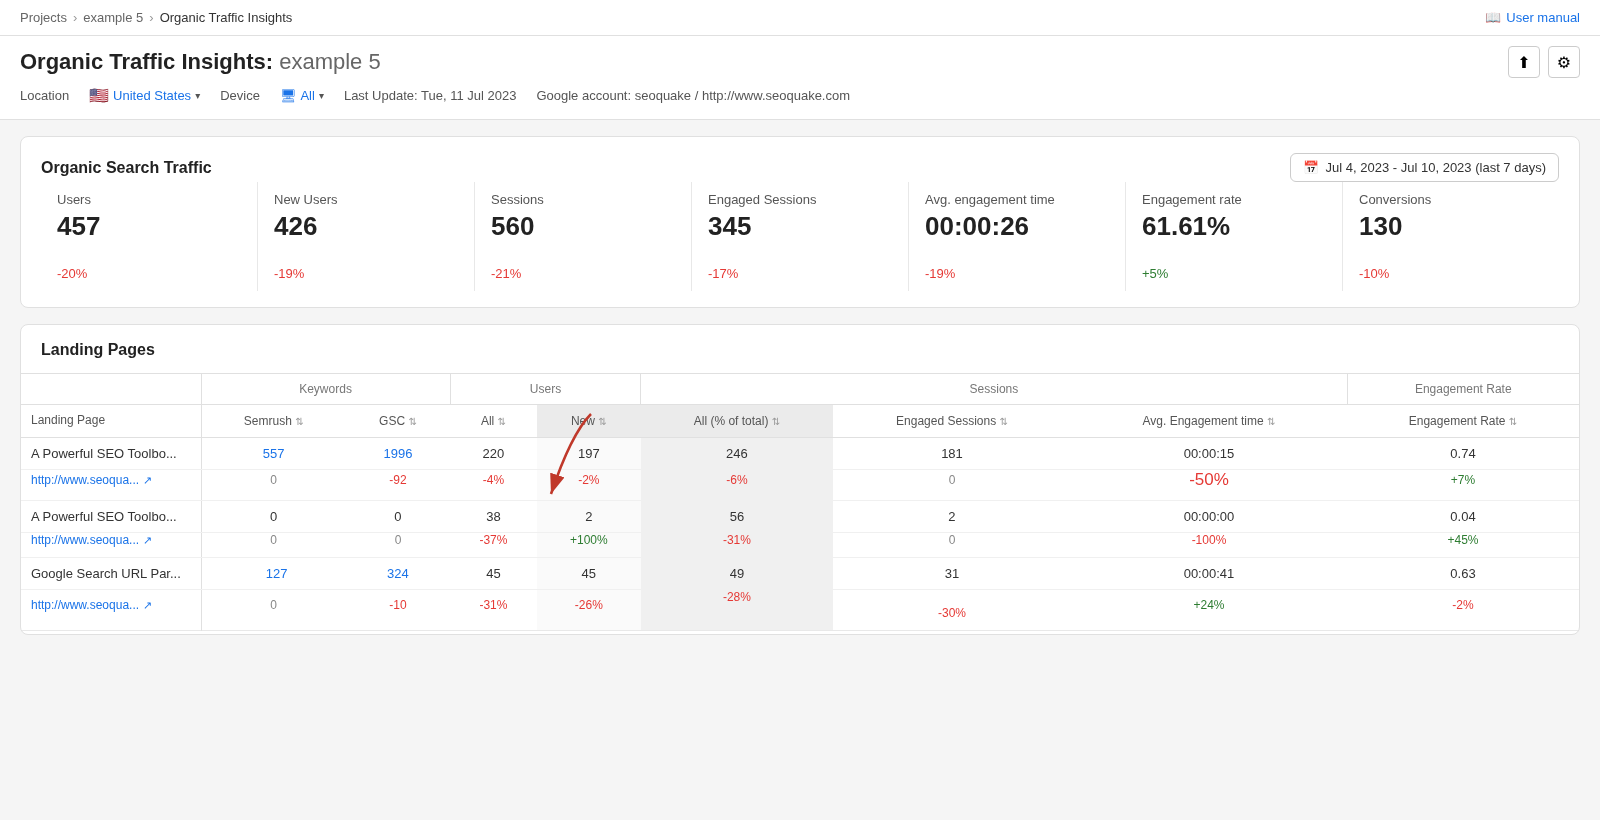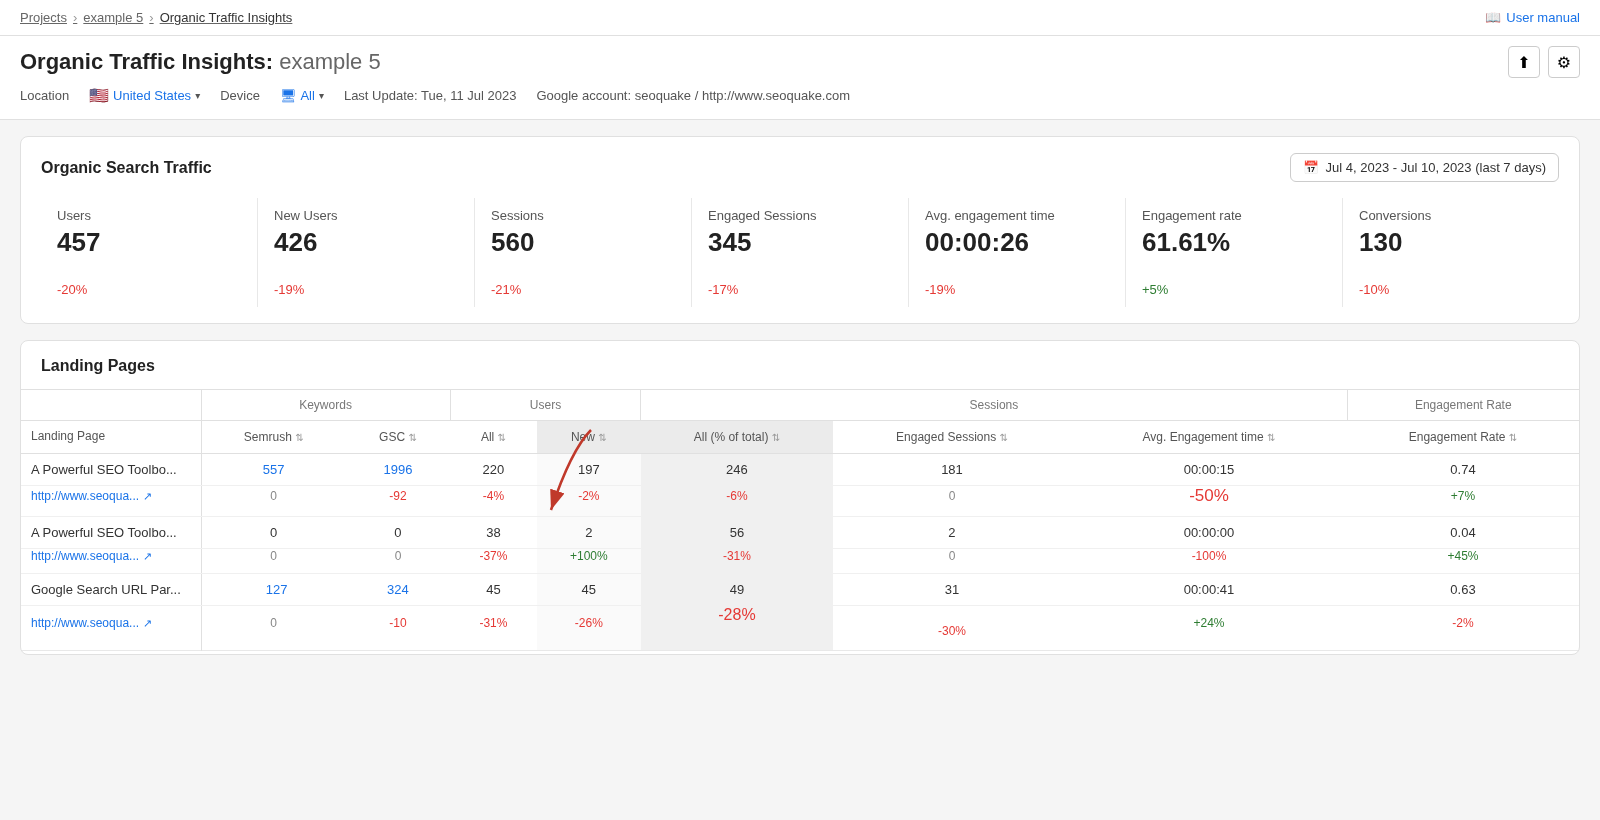--- a/index.html
+++ b/index.html
@@ -1,19 +1,19 @@
 <!DOCTYPE html>
 <html><head>
   <meta charset="utf-8">
   <style>
     * { box-sizing: border-box; margin: 0; padding: 0; }
     body { font-family: -apple-system, BlinkMacSystemFont, 'Segoe UI', Arial, sans-serif; background: #f5f5f5; font-size: 13px; color: #333; }
     
     .top-bar { background: #fff; padding: 10px 20px; border-bottom: 1px solid #e0e0e0; display: flex; align-items: center; justify-content: space-between; }
-    .breadcrumb { display: flex; align-items: center; gap: 6px; color: #666; font-size: 13px; text-decoration: underline; }
+    .breadcrumb { display: flex; align-items: center; gap: 6px; color: #666; font-size: 13px; }
     .breadcrumb span { color: #666; }
     .breadcrumb .sep { color: #999; }
     .breadcrumb .current { color: #333; font-weight: 500; }
     .user-manual { color: #1a73e8; font-size: 13px; display: flex; align-items: center; gap: 5px; cursor: pointer; }
     
     .header { background: #fff; padding: 10px 20px 14px; border-bottom: 1px solid #e0e0e0; }
     .header-top { display: flex; align-items: center; justify-content: space-between; margin-bottom: 8px; }
     .page-title { font-size: 22px; font-weight: 700; color: #222; }
     .page-title .project-name { color: #666; font-weight: 400; }
     .header-actions { display: flex; gap: 8px; }
@@ -22,21 +22,21 @@
     .header-meta { display: flex; align-items: center; gap: 20px; font-size: 13px; color: #555; }
     .dropdown-trigger { display: flex; align-items: center; gap: 4px; color: #1a73e8; cursor: pointer; font-weight: 500; }
     .dropdown-trigger .flag { font-size: 16px; }
     .chevron { font-size: 10px; color: #555; }
     .label-text { color: #555; }
     
     .main { padding: 16px 20px; }
     
     .section-card { background: #fff; border: 1px solid #e0e0e0; border-radius: 8px; margin-bottom: 16px; padding: 16px 20px; }
     
-    .section-header { display: flex; align-items: center; justify-content: space-between; margin-bottom: 16px; }
+    .section-header { display: flex; align-items: center; justify-content: space-between; }
     .section-title { font-size: 16px; font-weight: 700; color: #222; }
     
     .date-badge { display: flex; align-items: center; gap: 6px; border: 1px solid #ccc; border-radius: 6px; padding: 6px 12px; font-size: 13px; color: #333; cursor: pointer; }
     
     .metrics-row { display: flex; gap: 0; }
     .metric-item { flex: 1; padding: 10px 16px; border-right: 1px solid #e8e8e8; }
     .metric-item:last-child { border-right: none; }
     .metric-label { font-size: 13px; color: #555; margin-bottom: 4px; }
     .metric-value-row { display: flex; align-items: baseline; gap: 24px; flex-direction: column; }
     .metric-value { font-size: 26px; font-weight: 700; color: #222; }
@@ -289,21 +289,21 @@
       <td class="left" style="padding-top:0; padding-bottom:10px; border-right:1px solid #e0e0e0;">
         <div class="page-url">
           <a class="link-blue">http://www.seoqua...</a>
           <span style="font-size:11px;">↗</span>
         </div>
       </td>
       <td style="color:#888; font-size:12px; padding-top:0; padding-bottom:10px;">0</td>
       <td style="color:#e53935; font-size:12px; padding-top:0; padding-bottom:10px;">-10</td>
       <td style="color:#e53935; font-size:12px; padding-top:0; padding-bottom:10px;">-31%</td>
       <td style="color:#e53935; font-size:12px; padding-top:0; padding-bottom:10px; background:#fafafa;">-26%</td>
-      <td style="color:#e53935; font-size:16px; padding-top:0; padding-bottom:26px; background:#f0f0f0;">-28%</td>
+      <td style="color:#e53935; font-size:12px; padding-top:0; padding-bottom:26px; background:#f0f0f0;">-28%</td>
       <td style="color:#e53935; font-size:12px; padding-top:16px; padding-bottom:10px;">-30%</td>
       <td style="color:#2e7d32; font-size:12px; padding-top:0; padding-bottom:10px;">+24%</td>
       <td style="color:#e53935; font-size:12px; padding-top:0; padding-bottom:10px;">-2%</td>
     </tr>
             </tbody>
         </table>
       </div>
     </div>
   </div>
 

